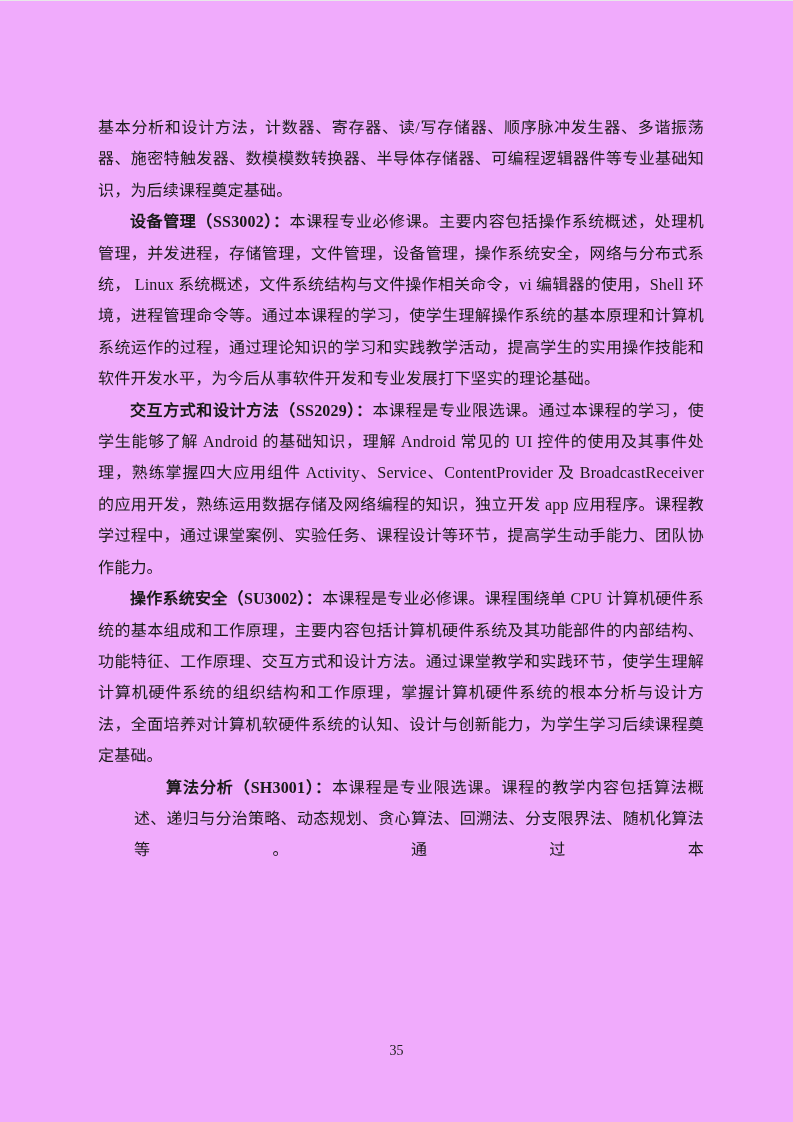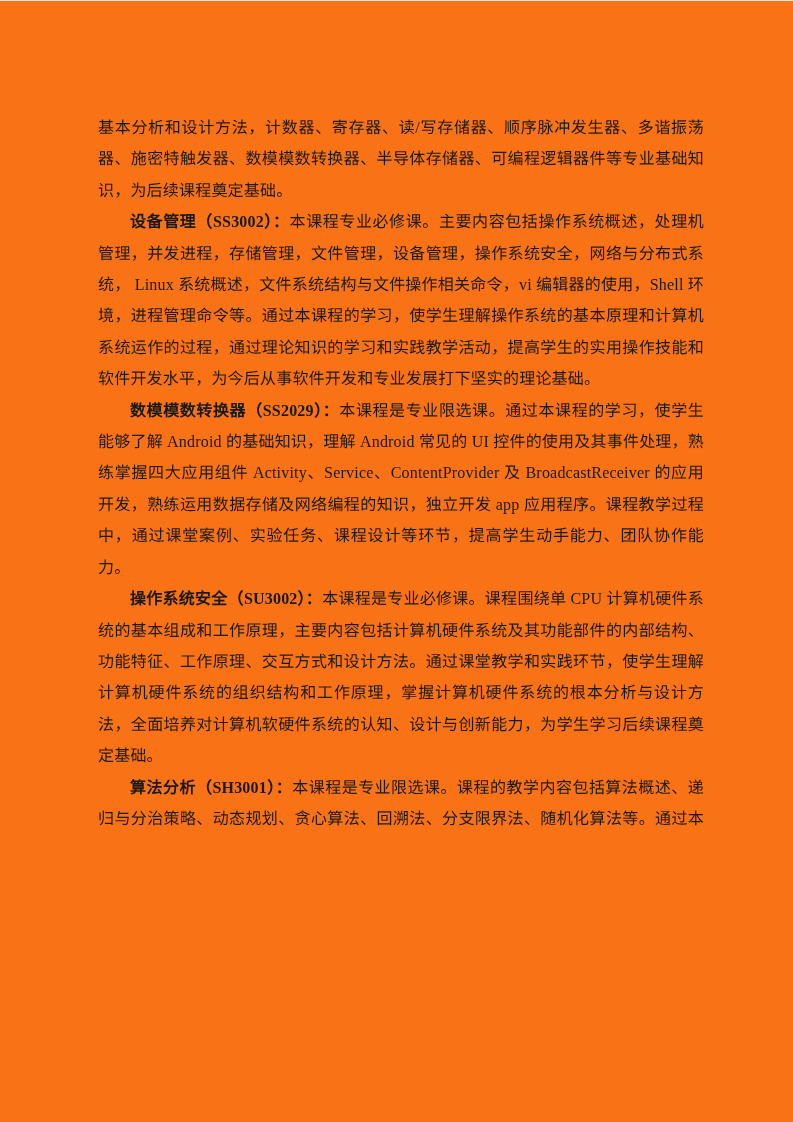--- a/index.html
+++ b/index.html
@@ -4,21 +4,21 @@
 <style>
   html, body {
     margin: 0;
     padding: 0;
     background: #ffffff;
   }
   .page {
     position: relative;
     width: 793px;
     height: 1122px;
-    background: #f97316;
+    background: #f0abfc;
     overflow: hidden;
     font-family: "Liberation Serif", "DejaVu Serif", serif;
     color: #1a1a1a;
     box-sizing: border-box;
     border-top: 1px solid #e8e8e8;
   }
   .content {
     position: absolute;
     left: 98px;
     top: 111px;
@@ -31,20 +31,21 @@
     line-height: 31.4px;
     text-align: justify;
     letter-spacing: 0.2px;
   }
   .content p.indent {
     text-indent: 2em;
   }
   .content p.cut-off {
     
     text-align-last: justify;
+    margin-left: 36px;
   }
   .course-title {
     font-weight: bold;
   }
   .page-number {
     position: absolute;
     top: 1041px;
     left: 0;
     width: 100%;
     text-align: center;
@@ -58,22 +59,23 @@
 
 <div class="page">
 
   <div class="content">
 
     <p><span>基本分析和设计方法，计数器、寄存器、读/写存储器、顺序脉冲发生器、多谐振荡器、施密特触发器、数模模数转换器、半导体存储器、可编程逻辑器件等专业基础知识，为后续课程奠定基础。</span></p>
 
 
     <p class="indent"><strong class="course-title">设备管理（SS3002）：</strong><span>本课程专业必修课。主要内容包括操作系统概述，处理机管理，并发进程，存储管理，文件管理，设备管理，操作系统安全，网络与分布式系统， Linux 系统概述，文件系统结构与文件操作相关命令，vi 编辑器的使用，Shell 环境，进程管理命令等。通过本课程的学习，使学生理解操作系统的基本原理和计算机系统运作的过程，通过理论知识的学习和实践教学活动，提高学生的实用操作技能和软件开发水平，为今后从事软件开发和专业发展打下坚实的理论基础。</span></p>
 
-    <p class="indent"><strong class="course-title">数模模数转换器（SS2029）：</strong><span>本课程是专业限选课。通过本课程的学习，使学生能够了解 Android 的基础知识，理解 Android 常见的 UI 控件的使用及其事件处理，熟练掌握四大应用组件 Activity、Service、ContentProvider 及 BroadcastReceiver 的应用开发，熟练运用数据存储及网络编程的知识，独立开发 app 应用程序。课程教学过程中，通过课堂案例、实验任务、课程设计等环节，提高学生动手能力、团队协作能力。</span></p>
+    <p class="indent"><strong class="course-title">交互方式和设计方法（SS2029）：</strong><span>本课程是专业限选课。通过本课程的学习，使学生能够了解 Android 的基础知识，理解 Android 常见的 UI 控件的使用及其事件处理，熟练掌握四大应用组件 Activity、Service、ContentProvider 及 BroadcastReceiver 的应用开发，熟练运用数据存储及网络编程的知识，独立开发 app 应用程序。课程教学过程中，通过课堂案例、实验任务、课程设计等环节，提高学生动手能力、团队协作能力。</span></p>
 
     <p class="indent"><strong class="course-title">操作系统安全（SU3002）：</strong><span>本课程是专业必修课。课程围绕单 CPU 计算机硬件系统的基本组成和工作原理，主要内容包括计算机硬件系统及其功能部件的内部结构、功能特征、工作原理、交互方式和设计方法。通过课堂教学和实践环节，使学生理解计算机硬件系统的组织结构和工作原理，掌握计算机硬件系统的根本分析与设计方法，全面培养对计算机软硬件系统的认知、设计与创新能力，为学生学习后续课程奠定基础。</span></p>
 
     <p class="indent cut-off"><strong class="course-title">算法分析（SH3001）：</strong><span>本课程是专业限选课。课程的教学内容包括算法概述、递归与分治策略、动态规划、贪心算法、回溯法、分支限界法、随机化算法等。通过本</span></p>
 
   </div>
 
+  <div class="page-number">35</div>
 
 </div>
 
 </body></html>

